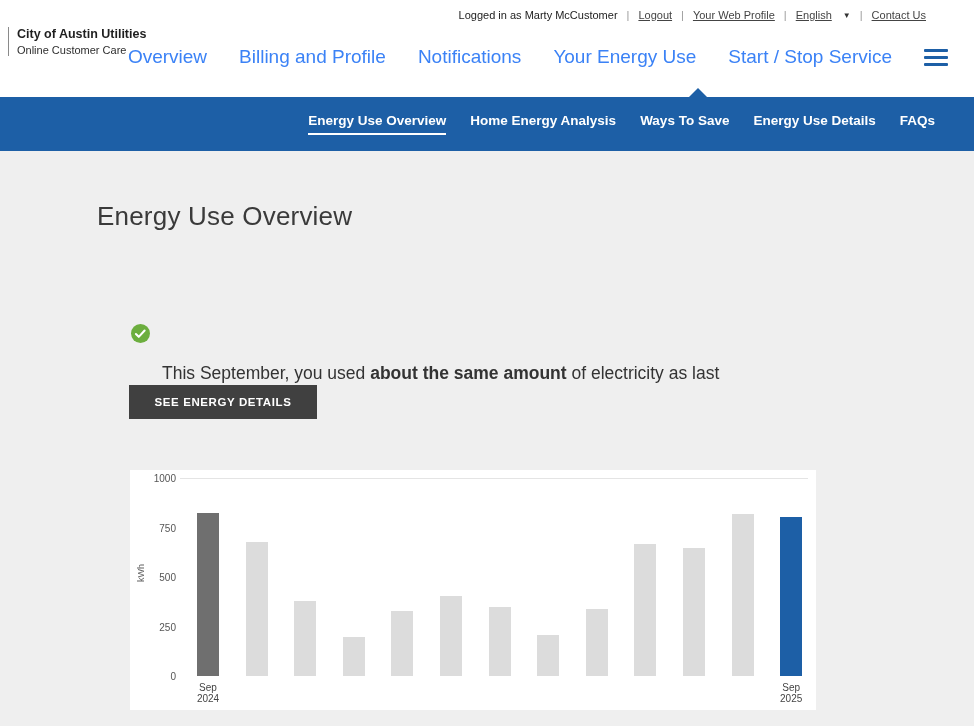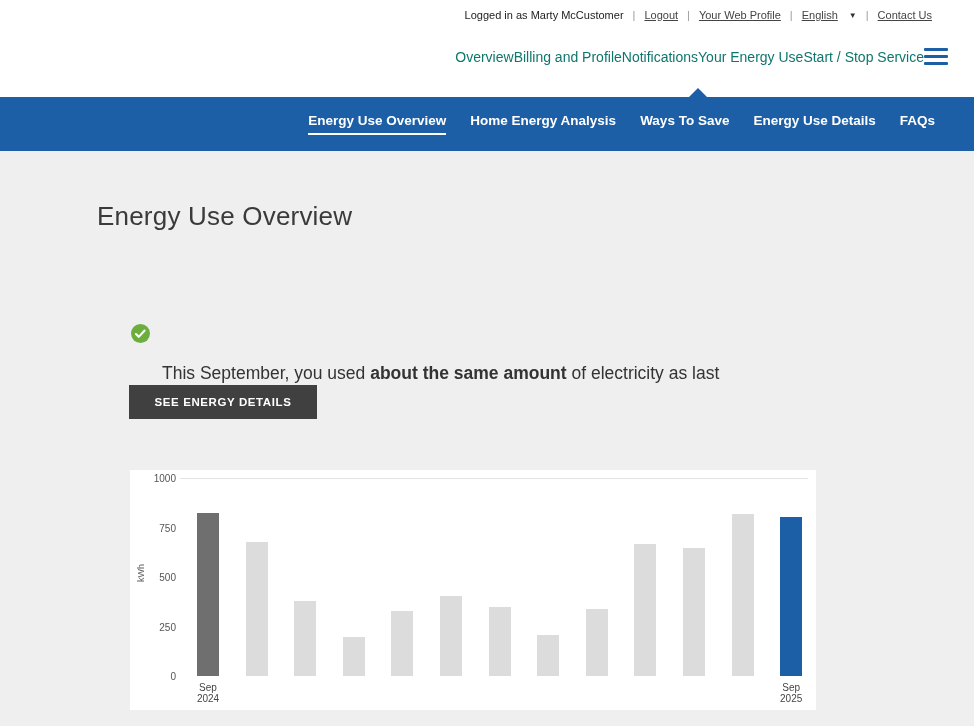--- a/index.html
+++ b/index.html
@@ -12,26 +12,26 @@
     color: #222;
   }
 
   
   .header { position: absolute; top: 0; left: 0; width: 974px; height: 97px; background: #fff; }
 
   .logo { position: absolute; left: 8px; top: 27px; border-left: 1px solid #8a8a8a; padding-left: 8px; }
   .logo .l1 { font-size: 12.5px; font-weight: bold; color: #1e1e1e; }
   .logo .l2 { font-size: 11px; color: #2e2e2e; margin-top: 3px; }
 
-  .utility { position: absolute; top: 9px; right: 42px; display: flex; align-items: center; gap: 9px; font-size: 11px; color: #222; white-space: nowrap; }
+  .utility { position: absolute; top: 9px; right: 48px; display: flex; align-items: center; gap: 9px; font-size: 11px; color: #222; white-space: nowrap; }
   .utility .sep { color: #999; }
   .utility .ulink { text-decoration: underline; color: #444; cursor: pointer; }
   .utility .caret-down { font-size: 8px; color: #333; margin-left: 2px; cursor: pointer; }
 
-  .main-nav { position: absolute; top: 46px; right: 26px; display: flex; align-items: center; font-size: 14px; color: #0f766e; white-space: nowrap; }
+  .main-nav { position: absolute; top: 46px; right: 26px; display: flex; align-items: center; gap: 32px; font-size: 19px; color: #3b82f6; white-space: nowrap; }
   .main-nav .nav-item { cursor: pointer; }
   .main-nav .nav-item.active { font-weight: normal; }
   .hamburger { width: 24px; display: flex; flex-direction: column; gap: 4px; cursor: pointer; padding: 2px 0; }
   .hamburger span { display: block; height: 3px; background: #1d5fa6; border-radius: 1px; }
 
   
   .subnav { position: absolute; top: 97px; left: 0; width: 974px; height: 54px; background: #1d5fa6;
             display: flex; align-items: center; justify-content: flex-end; gap: 24px; padding-right: 39px;
             color: #fff; font-size: 13.5px; font-weight: 600; }
   .subnav .caret-up { position: absolute; top: -9px; left: 689px; width: 0; height: 0;
@@ -61,20 +61,24 @@
   .ytick { position: absolute; left: 0; width: 46px; text-align: right; font-size: 10px; color: #555; }
   .ylabel { position: absolute; left: -6px; top: 98px; width: 34px; text-align: center;
             transform: rotate(-90deg); font-size: 9px; color: #666; }
   .xlabel { position: absolute; top: 212px; font-size: 10px; line-height: 11px; color: #444;
             text-align: center; transform: translateX(-50%); white-space: nowrap; }
 </style>
 </head>
 <body>
 
 <div class="header">
+  <div class="logo">
+    <div class="l1">City of Austin Utilities</div>
+    <div class="l2">Online Customer Care</div>
+  </div>
 
   <div class="utility">
     <span>Logged in as Marty McCustomer</span>
     <span class="sep">|</span>
     <span class="ulink">Logout</span>
     <span class="sep">|</span>
     <span class="ulink">Your Web Profile</span>
     <span class="sep">|</span>
     <span class="ulink">English</span>
     <span class="caret-down">▼</span>

